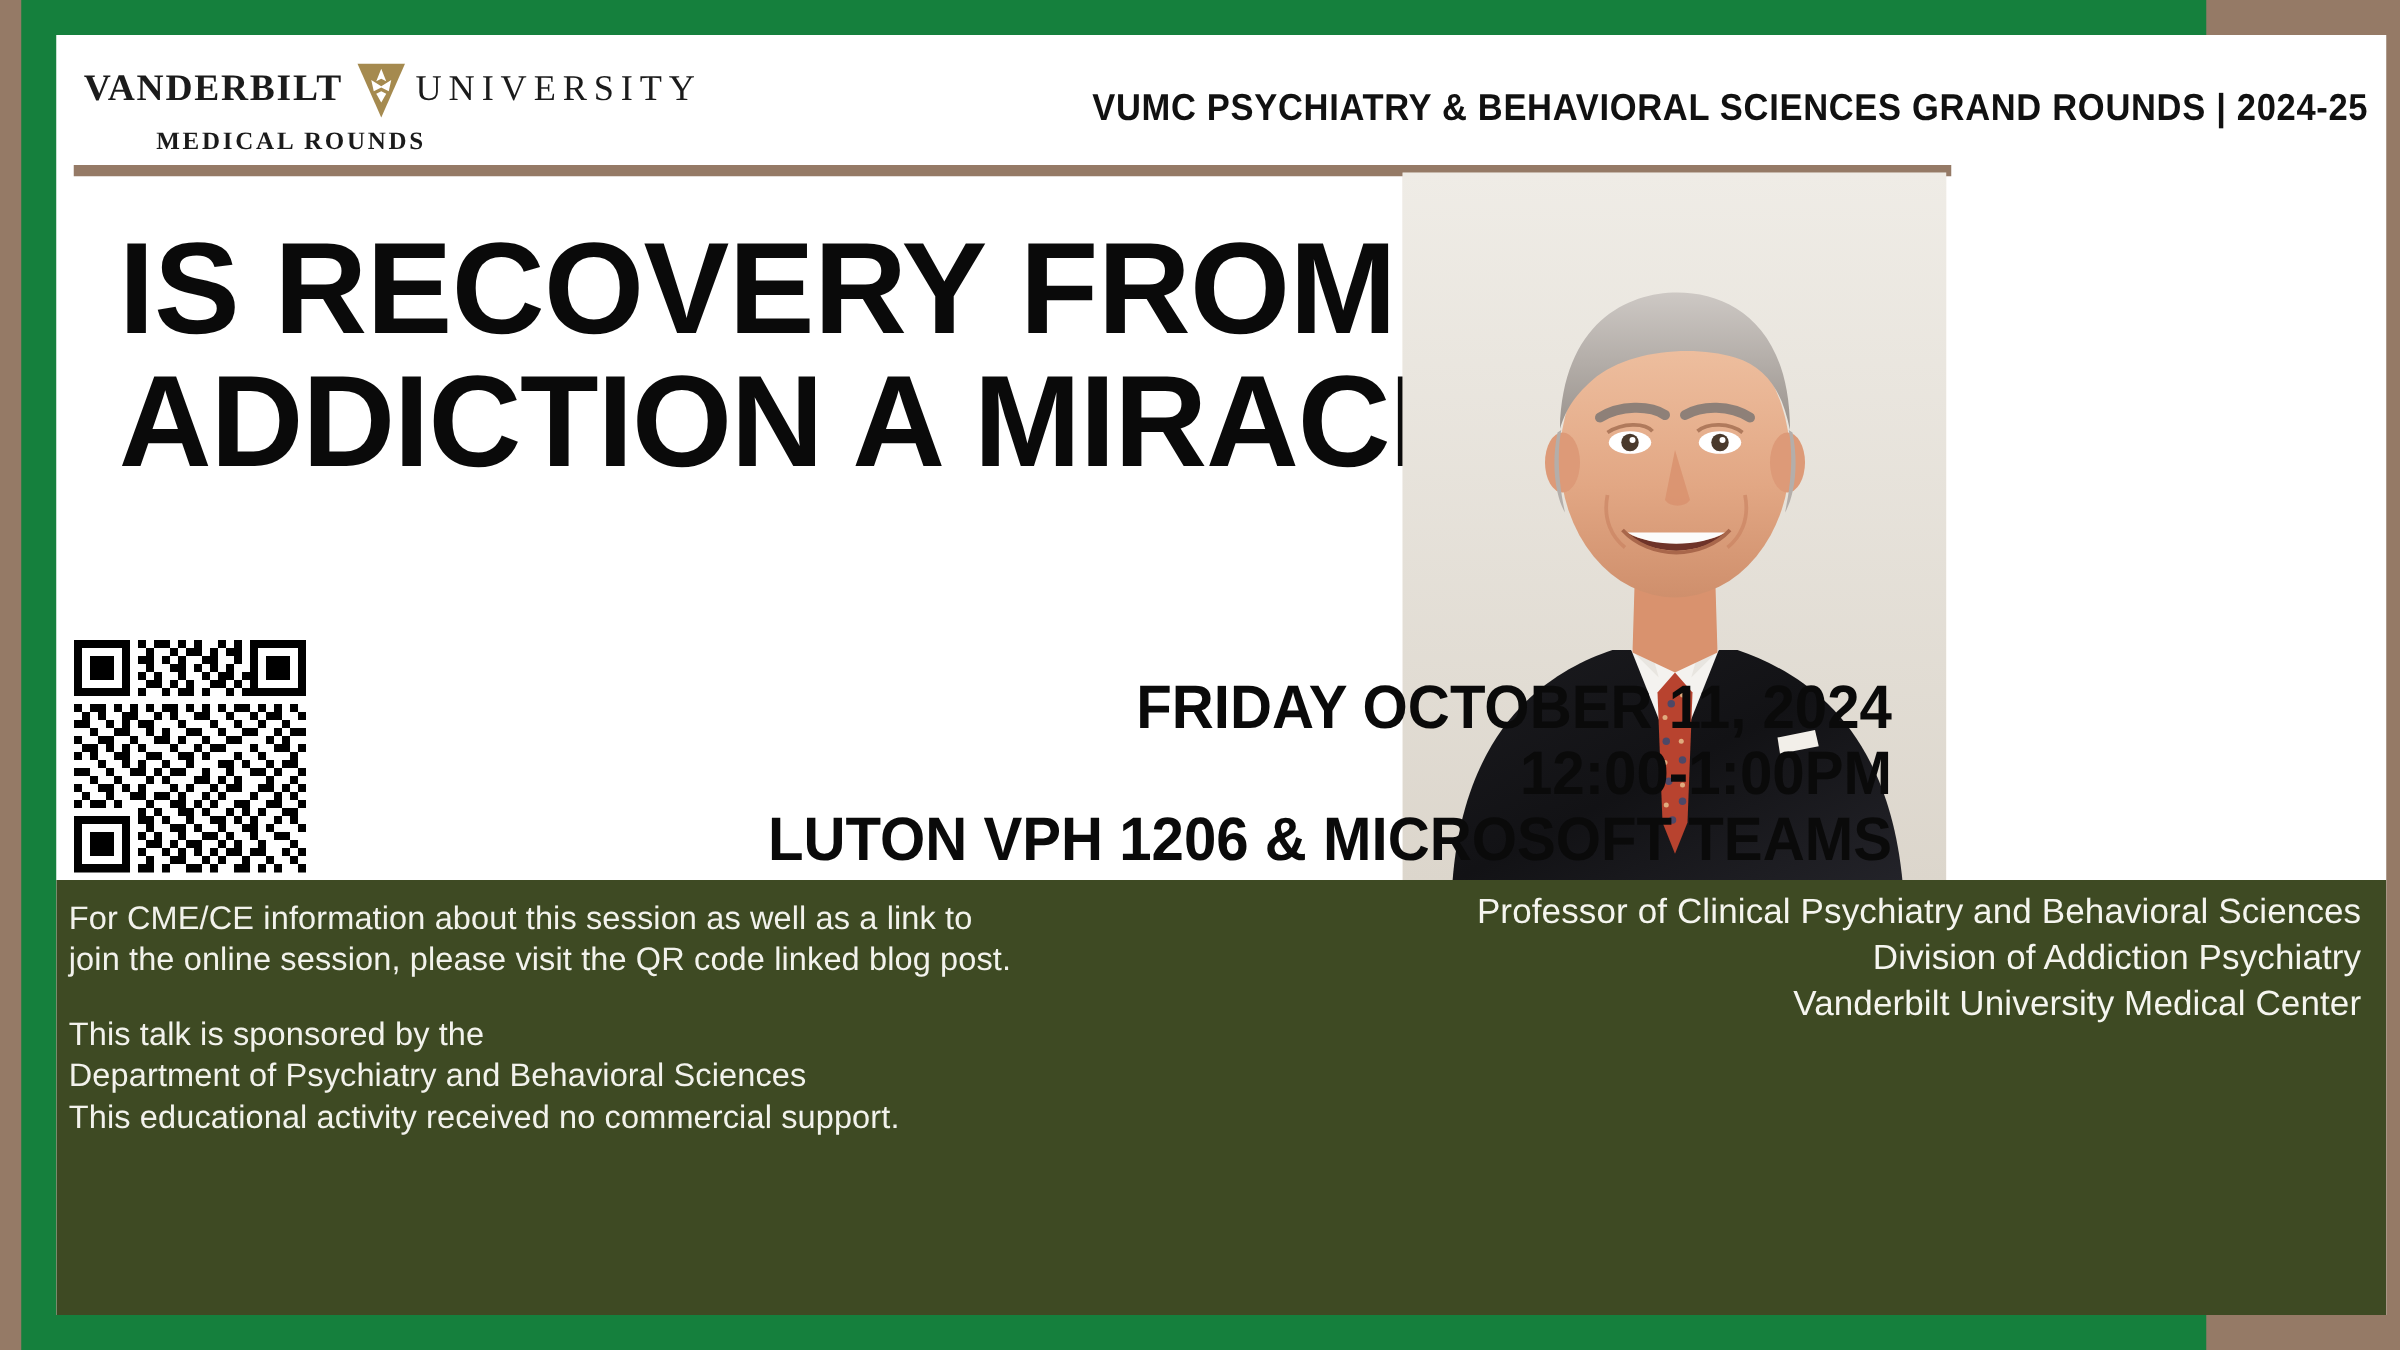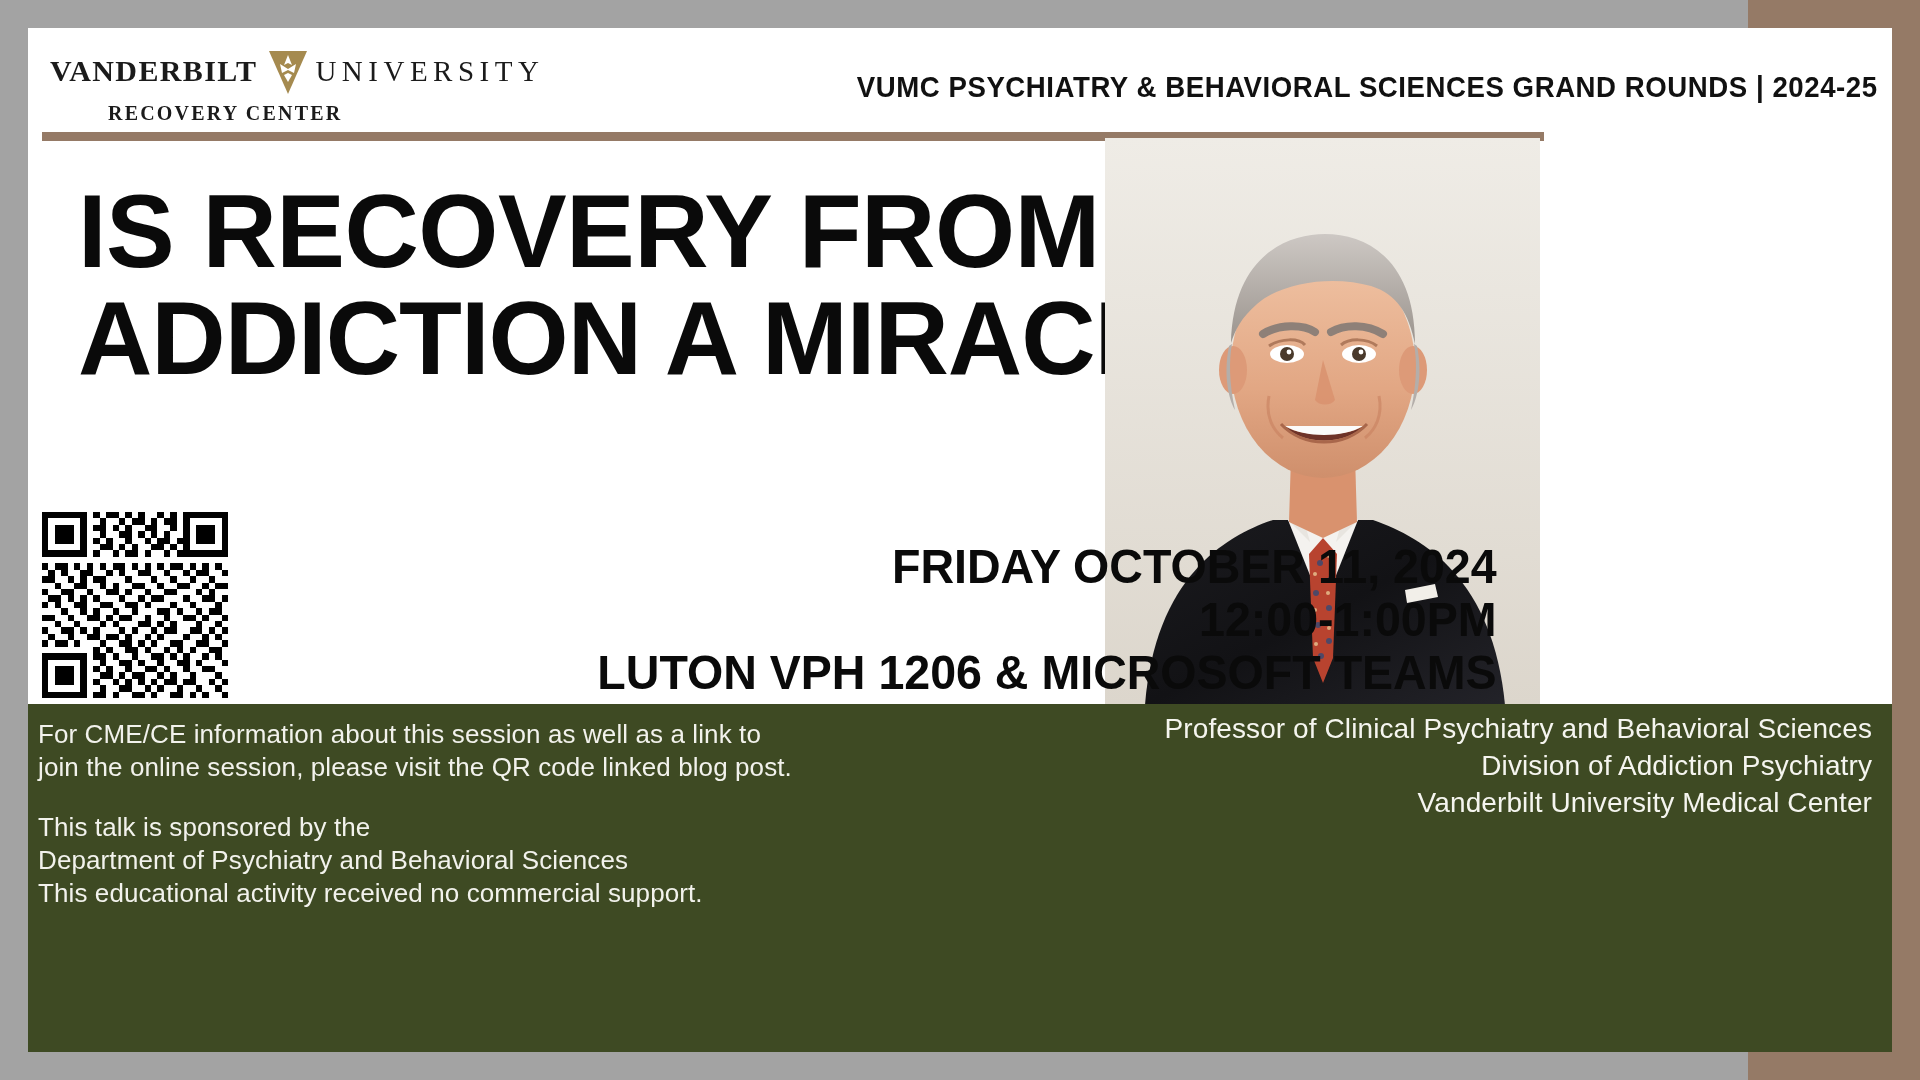--- a/index.html
+++ b/index.html
@@ -2,21 +2,21 @@
 <html><head>
 <meta charset="utf-8">
 <style>
   * { margin:0; padding:0; box-sizing:border-box; }
   html,body { width:1920px; height:1080px; }
   body {
     background:#957a66;
     font-family:"Liberation Sans", sans-serif;
     overflow:hidden;
   }
-  .poster { position:relative; width:1748px; height:1080px; background:#a3a3a3; }
+  .poster { position:relative; width:1748px; height:1080px; background:#15803d;margin-left:17px; }
   .canvas {
     position:absolute; left:28px; top:28px;
     width:1864px; height:1024px;
     background:#ffffff; overflow:hidden;
   }
 
   
   .logo { position:absolute; left:22px; top:22px; width:400px; }
   .logo-row1 { display:flex; align-items:center; height:42px; }
   .logo-vand {
@@ -128,21 +128,21 @@
         <span class="logo-mark">
           <svg viewBox="0 0 42 46" width="42" height="46" aria-hidden="true">
             <path d="M2 2 H40 L21 45 Z" fill="#a58a4f"></path>
             <path d="M21 6 L17 16 L21 14 L25 16 Z" fill="#ffffff"></path>
             <path d="M13 15 L21 20 L29 15 L27 24 L21 21 L15 24 Z" fill="#ffffff"></path>
             <path d="M17 26 L21 24 L25 26 L21 33 Z" fill="#ffffff"></path>
           </svg>
         </span>
         <span class="logo-univ">UNIVERSITY</span>
       </div>
-      <div class="logo-row2">RECOVERY CENTER</div>
+      <div class="logo-row2">MEDICAL ROUNDS</div>
     </div>
 
     <div class="gr-header">VUMC PSYCHIATRY &amp; BEHAVIORAL SCIENCES GRAND ROUNDS | 2024-25</div>
 
     <div class="rule"></div>
 
     <div class="title">
       <span class="tl">IS RECOVERY FROM</span>
       <span class="tl tl2">ADDICTION A MIRACLE?</span>
     </div>

